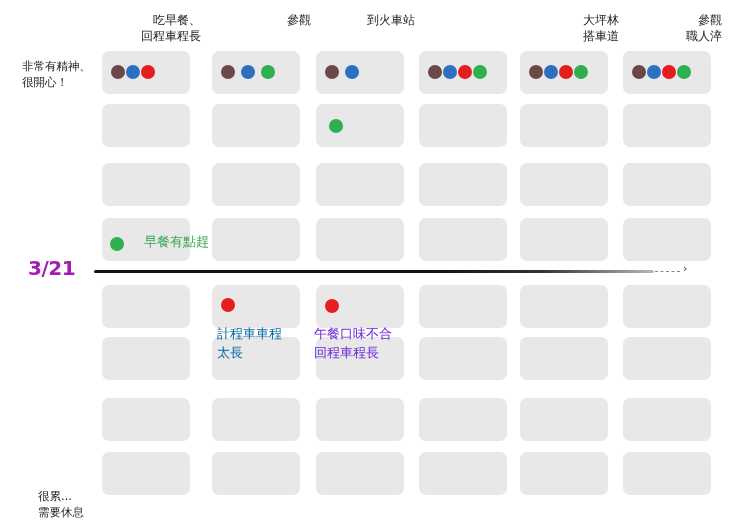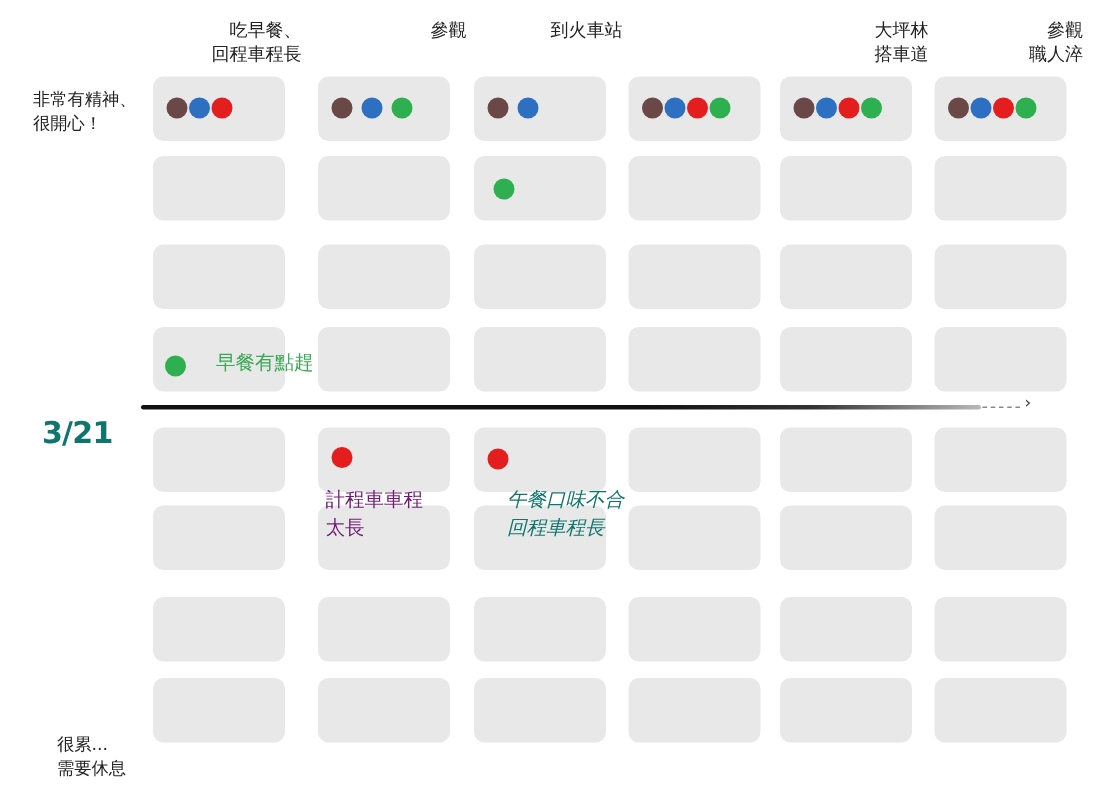--- a/index.html
+++ b/index.html
@@ -54,23 +54,22 @@
       display: inline-block;
     }
     .dots.spaced { gap: 6px; }
     .timeline-date {
       position: absolute;
       left: 28px;
       top: 256px;
       font-size: 20px;
       font-weight: bold;
       font-family: "DejaVu Sans", "Liberation Sans", sans-serif;
-      color: #0f766e;
+      color: #a21caf;
       letter-spacing: -0.5px;
-      margin-top: 20px;
     }
     .timeline-line {
       position: absolute;
       left: 94px;
       top: 270px;
       width: 560px;
       height: 3px;
       background: linear-gradient(to right, #111 0%, #111 60%, #333 80%, rgba(80,80,80,0.4) 100%);
       border-radius: 2px;
     }
@@ -231,22 +230,22 @@
 <div class="timeline-arrow">›</div>
 
 <div class="annot-inline" style="left:110px; top:233px;">
   <span class="dot" style="background:#2fb050;"></span>
   <span style="color:#3aa855;">早餐有點趕</span>
 </div>
 
 <div class="dot" style="position:absolute; left:329px; top:119px; background:#2fb050;"></div>
 
 <div class="dot" style="position:absolute; left:221px; top:298px; background:#e41e1e;"></div>
-<div class="annot" style="left:217px; top:324px; color:#701a75;">
+<div class="annot" style="left:217px; top:324px; color:#0369a1;">
   <span>計程車車程</span>
   <span>太長</span>
 </div>
 
 <div class="dot" style="position:absolute; left:325px; top:299px; background:#e41e1e;"></div>
-<div class="annot" style="left:338px; top:324px; color:#0f766e;font-style:italic;">
+<div class="annot" style="left:314px; top:324px; color:#6d28d9;">
   <span>午餐口味不合</span>
   <span>回程車程長</span>
 </div>
 
 </body></html>

